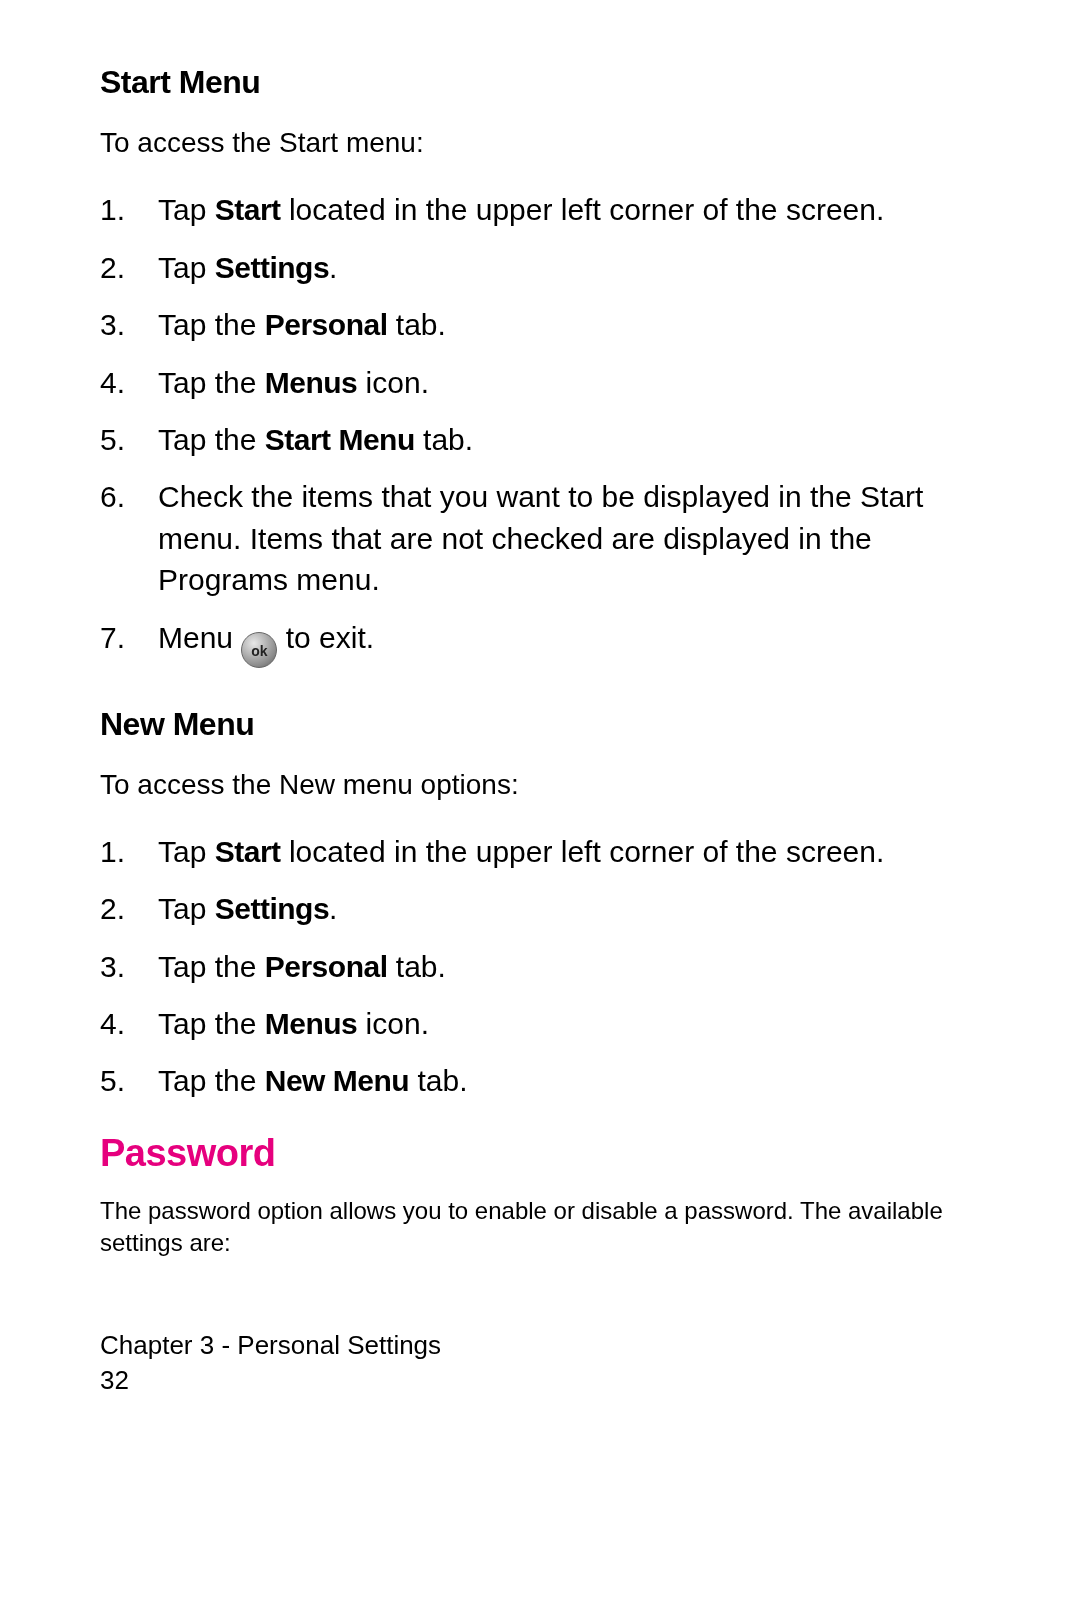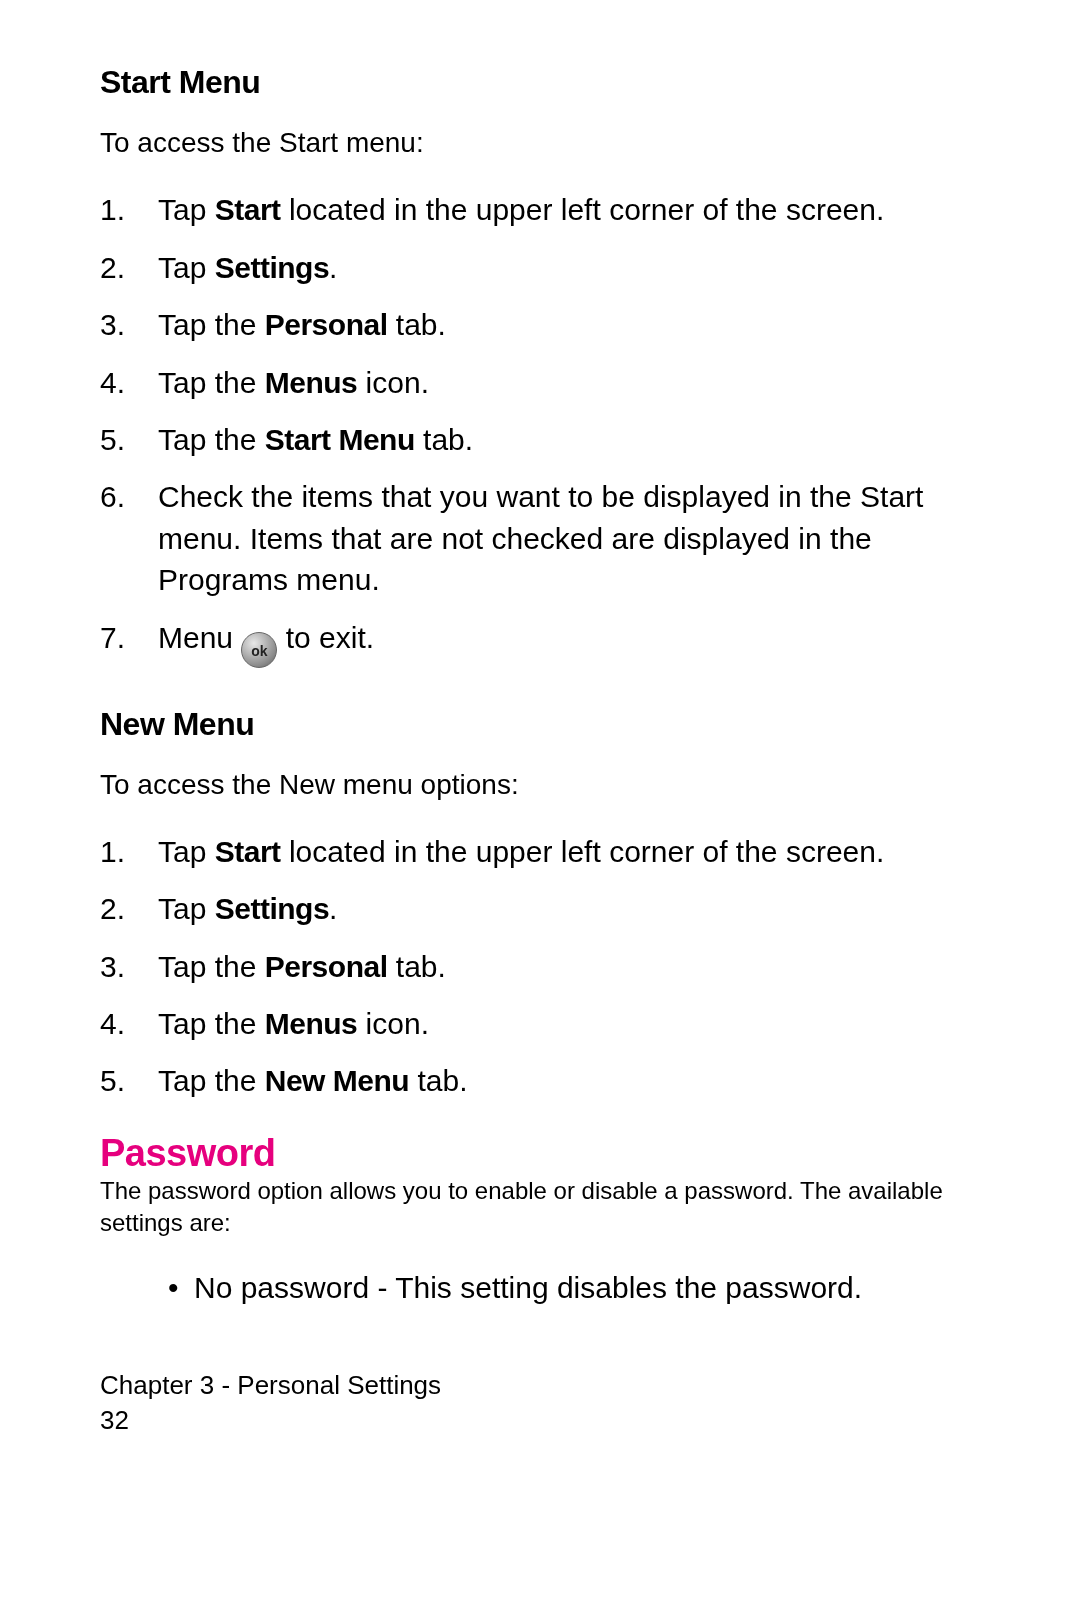--- a/index.html
+++ b/index.html
@@ -5,27 +5,27 @@
   * { margin: 0; padding: 0; box-sizing: border-box; }
   html, body { width: 1080px; height: 1622px; background: #fff; font-family: Arial, Helvetica, sans-serif; color: #000; }
   .page { padding: 64px 90px 40px 100px; width: 1080px; height: 1266px; display:flex; flex-direction:column;}
   .content { flex: 1 0 auto; }
   h3.sub { font-family: Arial, Helvetica, sans-serif; font-weight: bold; font-size: 32px; letter-spacing: -0.5px; margin-bottom: 24px; }
   p.lead { font-size: 28px; margin-bottom: 28px; line-height: 1.3; }
   ol { list-style: none; counter-reset: item; padding-left: 0; }
   ol > li { counter-increment: item; font-size: 30px; line-height: 1.38; margin-bottom: 16px; padding-left: 58px; position: relative; margin-top: 9px; }
   ol > li::before { content: counter(item) "."; position: absolute; left: 0; top: 0; font-size: 30px; }
   .b { font-weight: bold; letter-spacing: -0.5px;}
-  h2.section { font-family: Arial, Helvetica, sans-serif; font-weight: bold; font-size: 38px; color: #e6007e; margin-top: 30px; margin-bottom: 0; letter-spacing: -0.5px;}
+  h2.section { font-family: Arial, Helvetica, sans-serif; font-weight: bold; font-size: 38px; color: #e6007e; margin-top: 30px; margin-bottom: 20px; letter-spacing: -0.5px;}
   p.body { font-size: 24px; line-height: 1.35; margin-bottom: 28px; }
   ul.bullets { list-style: none; padding-left: 68px; }
   ul.bullets li { font-size: 30px; line-height: 1.35; position: relative; padding-left: 26px; }
   ul.bullets li::before { content: "•"; position: absolute; left: 0; top: 0; font-size: 30px; }
   .ok-icon { display:inline-block; width:36px; height:36px; border-radius:50%; background: radial-gradient(circle at 35% 30%, #e8e8e8, #8a8a8a 70%, #555 100%); border:1px solid #666; vertical-align:-8px; text-align:center; line-height:36px; font-size:14px; color:#222; font-weight:bold; font-family:Arial; }
-  .footer { font-size: 26px; line-height: 1.35; margin-top: 60px; }
+  .footer { font-size: 26px; line-height: 1.35; margin-top: 40px; }
   .gap { height: 22px; }
 </style>
 </head>
 <body>
 
 <div class="page">
 <div class="content">
 
   <h3 class="sub">Start Menu</h3>
   <p class="lead">To access the Start menu:</p>
@@ -46,23 +46,20 @@
   <ol>
     <li><span>Tap </span><span class="b">Start</span><span> located in the upper left corner of the screen.</span></li>
     <li><span>Tap </span><span class="b">Settings</span><span>.</span></li>
     <li><span>Tap the </span><span class="b">Personal</span><span> tab.</span></li>
     <li><span>Tap the </span><span class="b">Menus</span><span> icon.</span></li>
     <li><span>Tap the </span><span class="b">New Menu</span><span> tab.</span></li>
   </ol>
 
   <h2 class="section">Password</h2>
   <p class="body">The password option allows you to enable or disable a password. The available settings are:</p>
-  <ul class="bullets">
-    <li>No password - This setting disables the password.</li>
-  </ul>
 
 </div>
 
 <div class="footer">
   <div>Chapter 3 - Personal Settings</div>
   <div>32</div>
 </div>
 
 </div>
 

